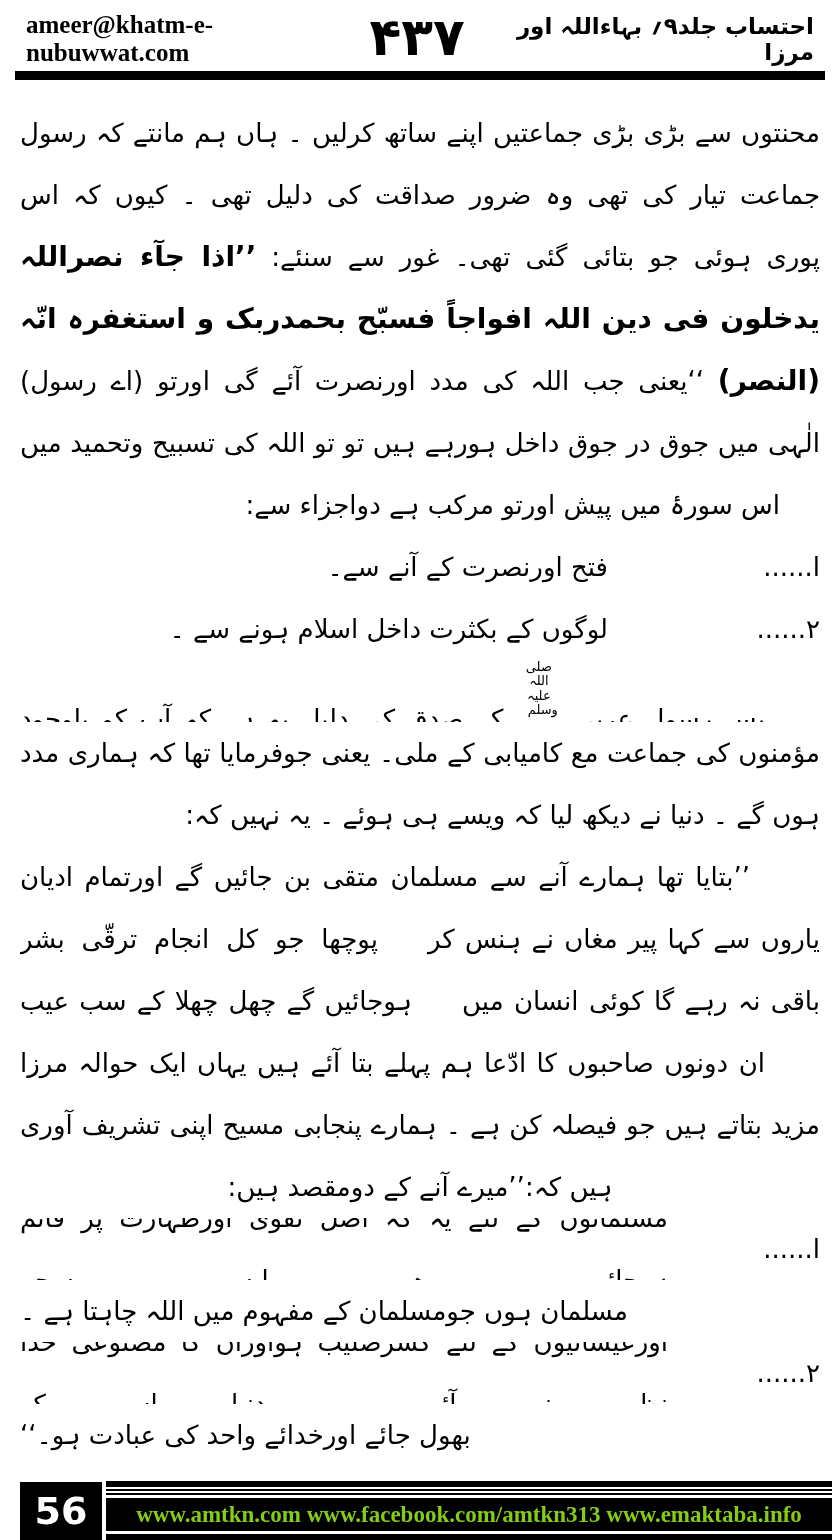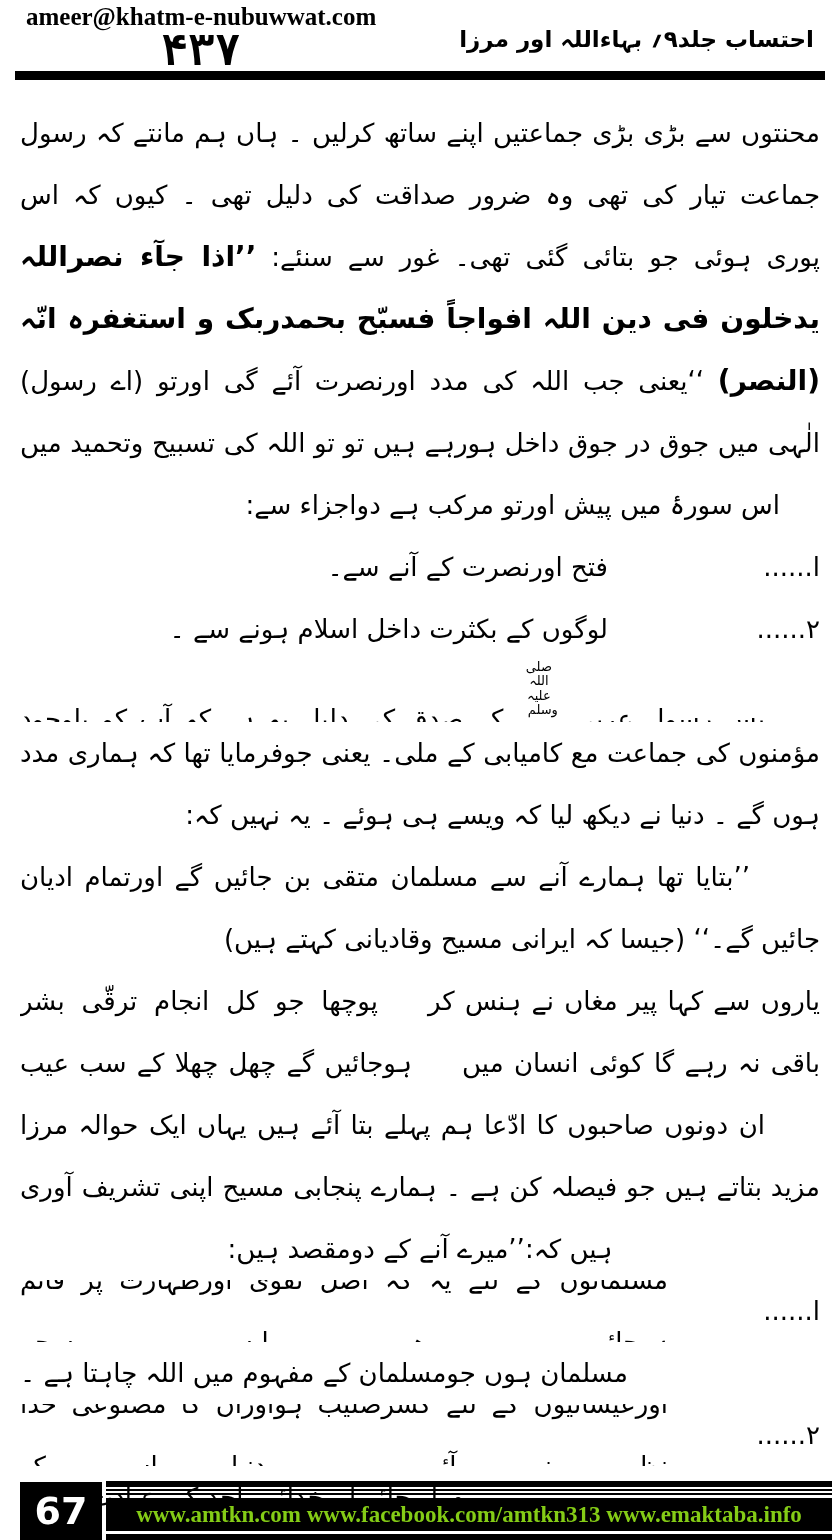--- a/index.html
+++ b/index.html
@@ -4,23 +4,23 @@
 <style>
   html,body{margin:0;padding:0;background:#e8e8e8;}
   .page{
     width:840px;height:1540px;background:#ffffff;position:relative;
     margin:0 auto;overflow:hidden;color:#000;
     font-family:"DejaVu Sans",sans-serif;
   }
   
   .header{display:flex;justify-content:space-between;align-items:center;
     padding:14px 26px 0 26px;height:50px;}
-  .header-left{display:flex;align-items:center;flex-direction:column;}
+  .header-left{display:flex;}
   .email{font-family:"Liberation Serif",serif;font-weight:bold;font-size:25px;}
-  .pageno-top{font-size:44px;font-weight:bold;direction:rtl;line-height:1;font-family:Liberation Mono, monospace;}
+  .pageno-top{font-size:52px;font-weight:bold;direction:rtl;line-height:1;}
   .title{font-size:23px;font-weight:bold;direction:rtl;}
   .divider{height:9px;background:#000;margin:7px 15px 0 15px;}
   
   .body{padding:22px 20px 0 20px;direction:rtl;}
   .line{height:62px;line-height:62px;font-size:26px;overflow:hidden;}
   .al-justify{text-align:justify;text-align-last:justify;}
   .al-right{text-align:right;}
   .al-left{text-align:left;}
   .al-center{text-align:center;}
   .seg-a{font-weight:bold;font-size:28px;}
@@ -80,21 +80,20 @@
       </div>
       <div class="line item">
         <span class="num">۲......</span>
         <span class="gap" style="width: 120px;"></span>
         <span class="itext">لوگوں کے بکثرت داخل اسلام ہونے سے ۔</span>
       </div>
       <div class="line al-justify" style="padding-right: 55px;"><span class="seg-u">پس رسول عربی</span> <span class="saw">صلی اللہ علیہ وسلم</span> <span class="seg-u">کے صدق کی دلیل یہ ہے کہ آپ کو باوجود مخالفت کے</span> </div>
       <div class="line al-justify"><span class="seg-u">مؤمنوں کی جماعت مع کامیابی کے ملی۔ یعنی جوفرمایا تھا کہ ہماری مدد ہوگی ہم فاتح اورمنصور</span> </div>
       <div class="line al-right"><span class="seg-u">ہوں گے ۔ دنیا نے دیکھ لیا کہ ویسے ہی ہوئے ۔ یہ نہیں کہ:</span> </div>
       <div class="line al-justify" style="padding-right: 70px;"><span class="seg-u">’’بتایا تھا ہمارے آنے سے مسلمان متقی بن جائیں گے اورتمام ادیان باطلہ مٹ</span> </div>
-      <div class="line al-right"><span class="seg-u">جائیں گے۔‘‘ (جیسا کہ ایرانی مسیح وقادیانی کہتے ہیں)</span> </div>
       <div class="line couplet">
         <span class="hemi hemi-l">یاروں سے کہا پیر مغاں نے ہنس کر</span>
         <span class="hemi hemi-r">پوچھا جو کل انجام ترقّی بشر</span>
       </div>
       <div class="line couplet">
         <span class="hemi hemi-r">باقی نہ رہے گا کوئی انسان میں عیب</span>
         <span class="hemi hemi-l">ہوجائیں گے چھل چھلا کے سب عیب ہنر</span>
       </div>
       <div class="line al-justify" style="padding-right: 55px;"><span class="seg-u">ان دونوں صاحبوں کا ادّعا ہم پہلے بتا آئے ہیں یہاں ایک حوالہ مرزا قادیانی کا</span> </div>
       <div class="line al-justify"><span class="seg-u">مزید بتاتے ہیں جو فیصلہ کن ہے ۔ ہمارے پنجابی مسیح اپنی تشریف آوری کے مقاصد بتاتے</span> </div>
@@ -109,21 +108,21 @@
         <span class="num">۲......</span>
         <span class="gap" style="width: 60px;"></span>
         <span class="itext just">اورعیسائیوں کے لئے کسرصلیب ہواوران کا مصنوعی خدا نظر نہ آئے ۔ دنیا اس کو</span>
       </div>
       <div class="line al-left"><span class="seg-u">بھول جائے اورخدائے واحد کی عبادت ہو۔‘‘</span> </div>
       <div class="line al-left citation"> </div>
     </div>
 
   <div class="footer">
     <div class="pagebox">
-      <span>67</span>
+      <span>56</span>
     </div>
     <div class="bars">
       <div class="bar-thick"></div>
       <div class="bar-thin"></div>
       <div class="bar-thin"></div>
       <div class="urlbar">
         <span>www.amtkn.com www.facebook.com/amtkn313 www.emaktaba.info</span>
       </div>
       <div class="bar-bottom"></div>
     </div>

